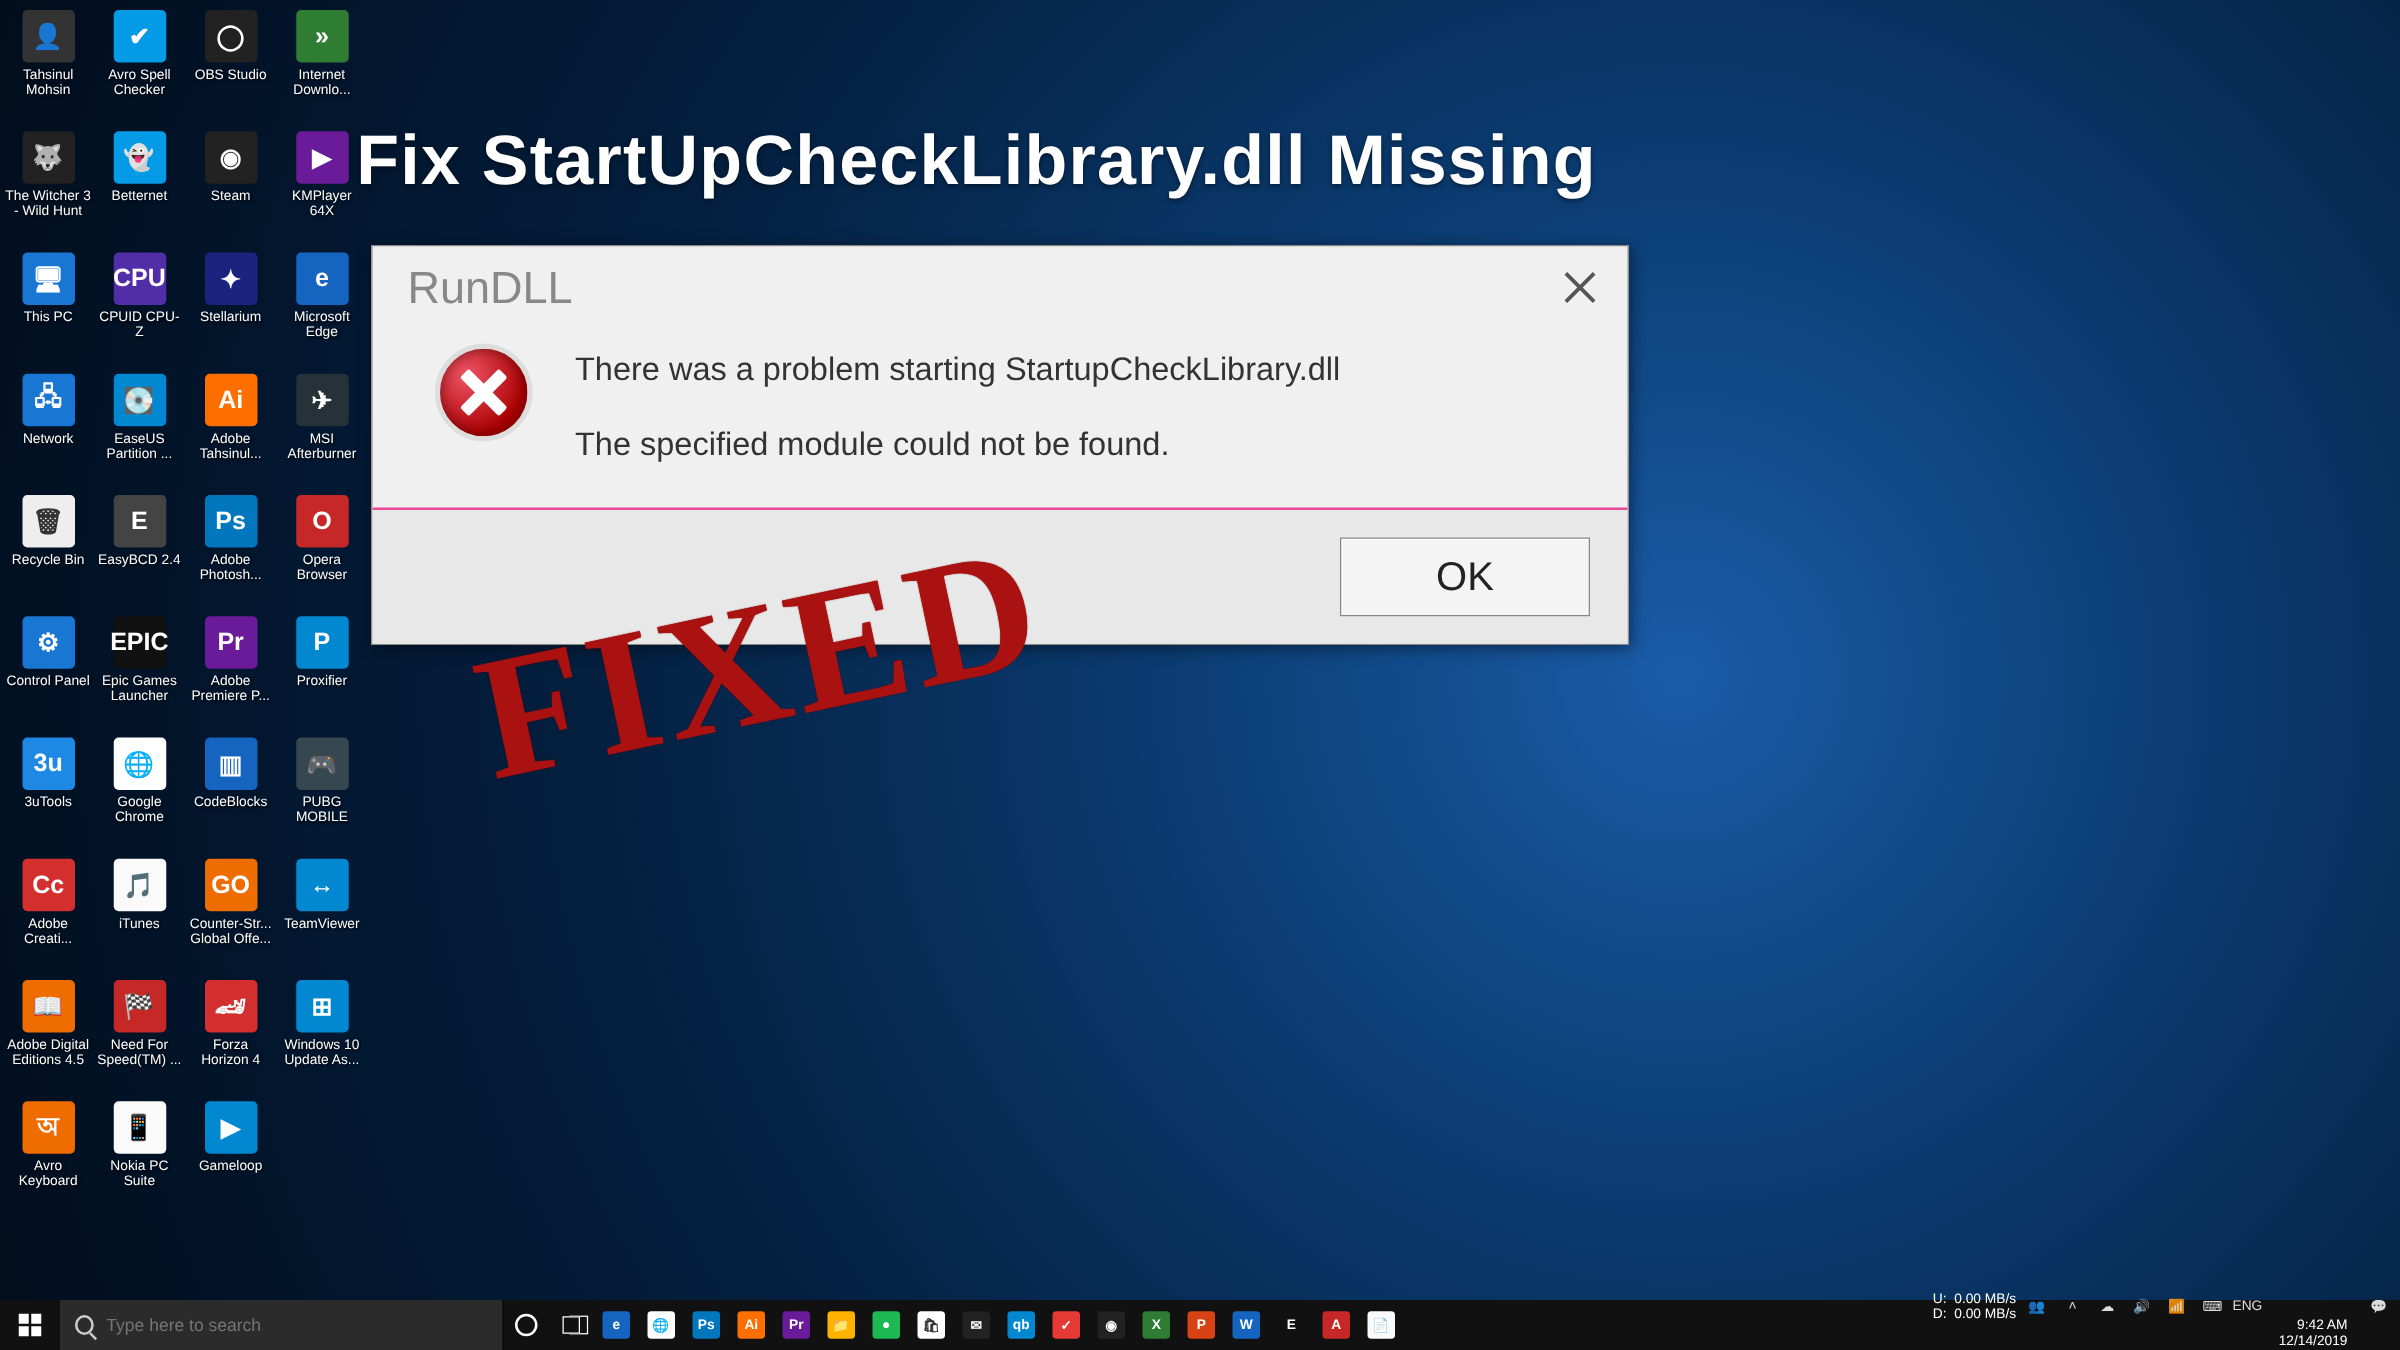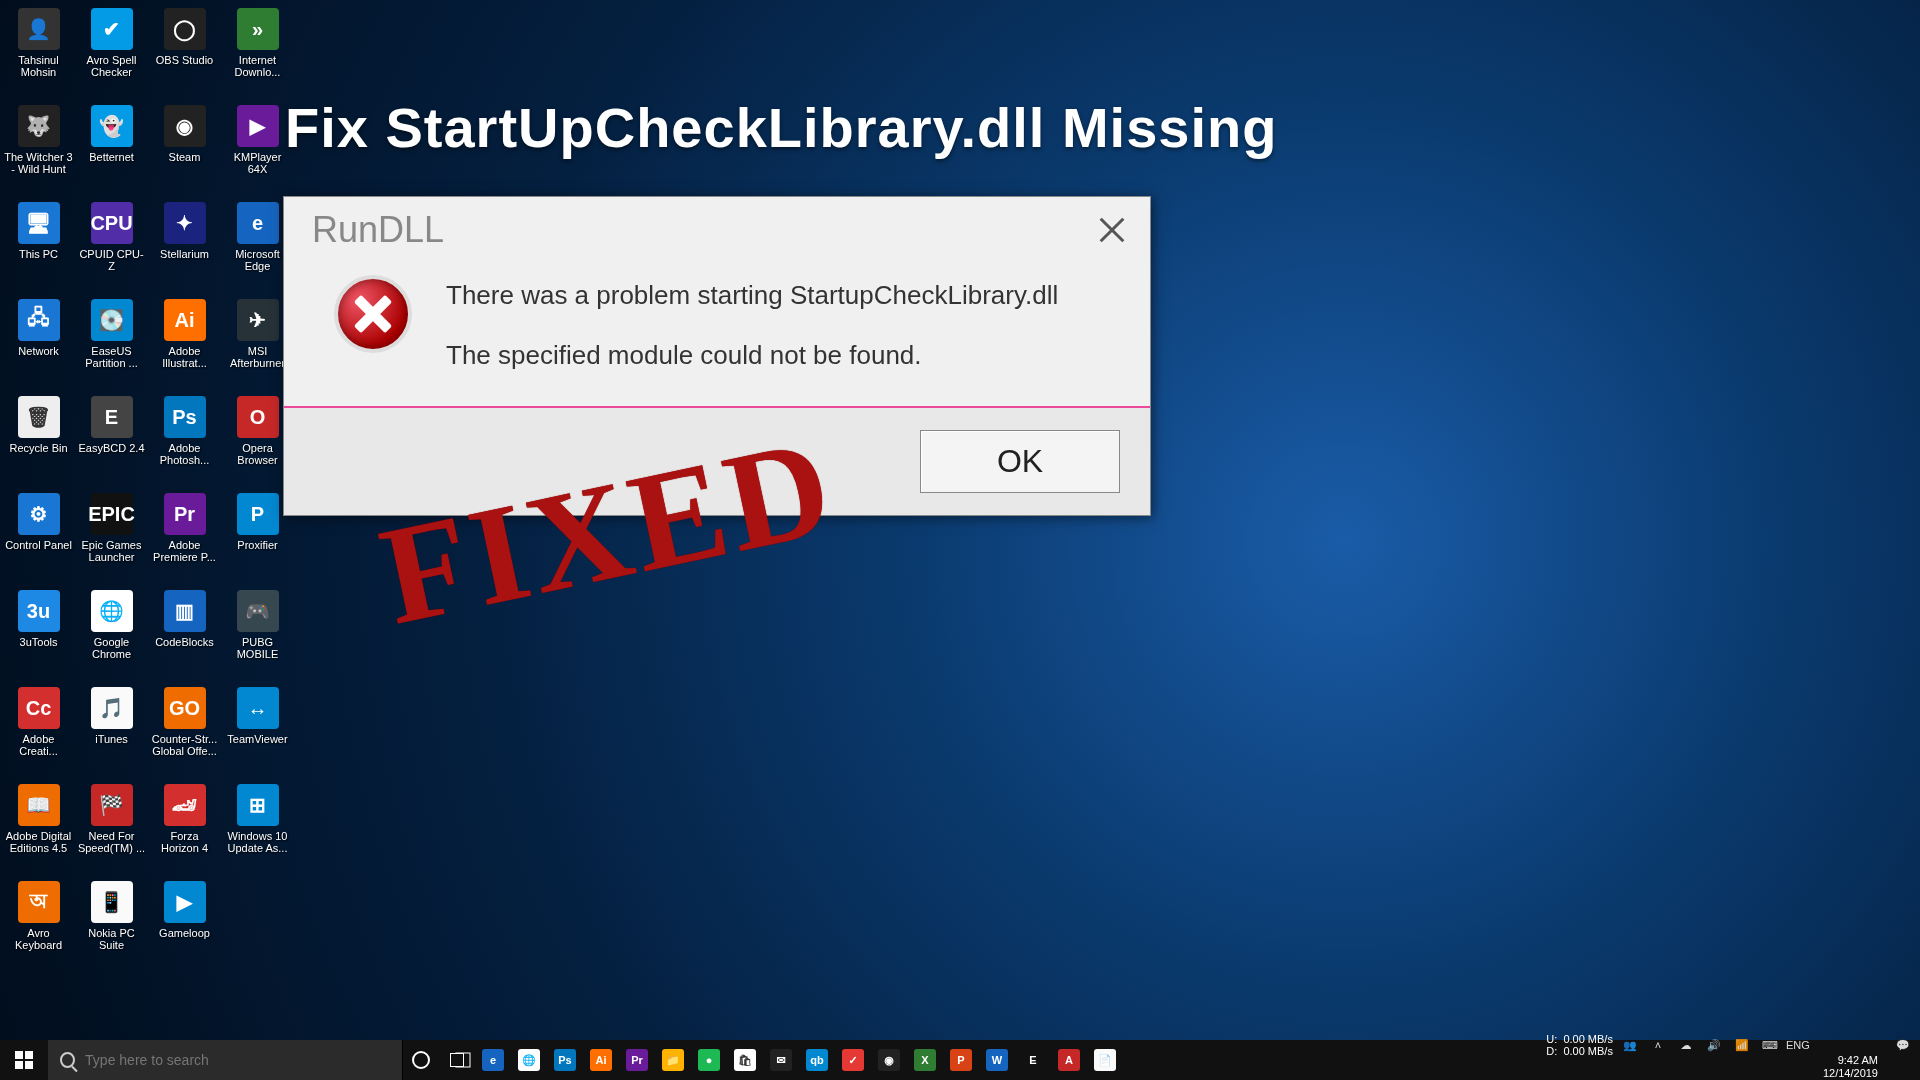--- a/index.html
+++ b/index.html
@@ -11,21 +11,21 @@
 }
 
 .desktop { position: absolute; inset: 0 0 40px 0; padding: 4px 0 0 2px; }
 .col { float: left; width: 73px; }
 .icon { width: 73px; height: 97px; text-align: center; padding-top: 4px; cursor: default; }
 .icon .box { width: 42px; height: 42px; margin: 0 auto 4px; border-radius: 4px; display: flex; align-items: center; justify-content: center; font-size: 20px; font-weight: bold; color: #fff; }
 .icon .lbl { font-size: 11px; line-height: 12px; text-shadow: 1px 1px 2px #000; word-wrap: break-word; max-height: 36px; overflow: hidden; padding: 0 2px; }
 
 .headline { position: absolute; top: 95px; left: 285px; font-size: 56px; font-weight: bold; letter-spacing: 1px; color: #fff; text-shadow: 0 2px 4px rgba(0,0,0,.5); }
 
-.dialog { position: absolute; top: 196px; left: 283px; width: 868px; background: #f0f0f0; border: 1px solid #888; box-shadow: 2px 2px 12px rgba(0,0,0,.5); }
+.dialog { position: absolute; top: 196px; left: 297px; width: 1006px; background: #f0f0f0; border: 1px solid #888; box-shadow: 2px 2px 12px rgba(0,0,0,.5); }
 .dlg-title { display: flex; align-items: center; justify-content: space-between; padding: 12px 18px 0 28px; }
 .dlg-title span { font-size: 36px; color: #888; }
 .dlg-close { width: 40px; height: 40px; position: relative; cursor: pointer; }
 .dlg-close::before,.dlg-close::after { content:""; position:absolute; left:50%; top:50%; width:32px; height:3px; background:#555; }
 .dlg-close::before { transform: translate(-50%,-50%) rotate(45deg); }
 .dlg-close::after  { transform: translate(-50%,-50%) rotate(-45deg); }
 .dlg-body { display: flex; padding: 24px 30px 30px 50px; gap: 34px; }
 .err-ico { width: 78px; height: 78px; border-radius: 50%; background: radial-gradient(circle at 30% 30%, #e56, #a00 70%); border: 4px solid #ddd; position: relative; flex: none; box-shadow: inset 0 0 10px rgba(0,0,0,.4); }
 .err-ico::before,.err-ico::after { content:""; position:absolute; left:50%; top:50%; width:44px; height:10px; background:#fff; border-radius:2px; }
 .err-ico::before { transform: translate(-50%,-50%) rotate(45deg); }
@@ -151,21 +151,21 @@
       <div class="icon">
         <div class="box" style="background:#222;color:#fff">◉</div>
         <div class="lbl">Steam</div>
       </div>
       <div class="icon">
         <div class="box" style="background:#1a237e;color:#fff">✦</div>
         <div class="lbl">Stellarium</div>
       </div>
       <div class="icon">
         <div class="box" style="background:#ff6f00;color:#fff">Ai</div>
-        <div class="lbl">Adobe Illustrat...</div>
+        <div class="lbl">Adobe Tahsinul...</div>
       </div>
       <div class="icon">
         <div class="box" style="background:#0277bd;color:#fff">Ps</div>
         <div class="lbl">Adobe Photosh...</div>
       </div>
       <div class="icon">
         <div class="box" style="background:#6a1b9a;color:#fff">Pr</div>
         <div class="lbl">Adobe Premiere P...</div>
       </div>
       <div class="icon">

